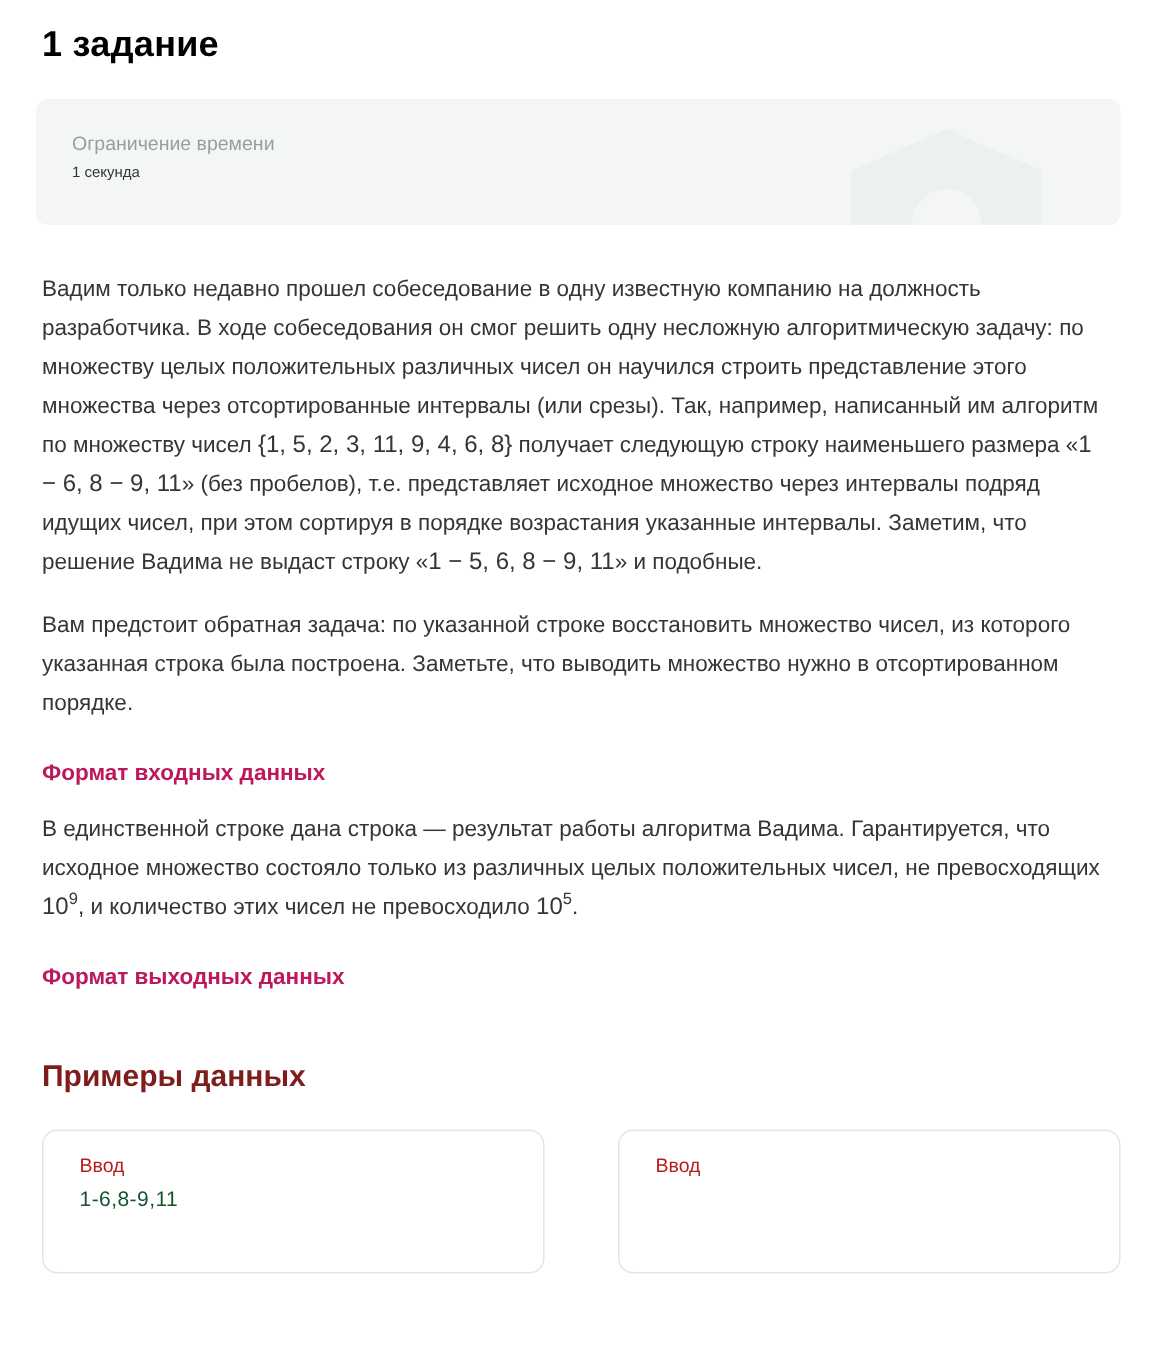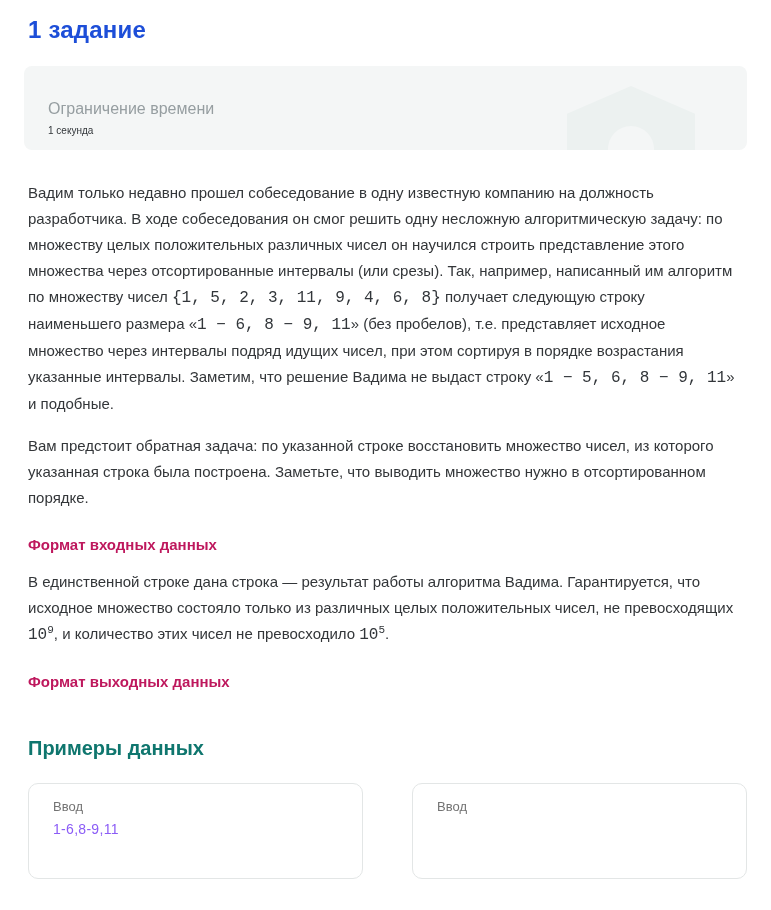--- a/index.html
+++ b/index.html
@@ -11,42 +11,41 @@
     color: #333639;
     overflow: hidden;
   }
   .page {
     width: 771px;
     padding: 16px 24px 0 24px;
   }
   .page-title {
     font-size: 24px;
     font-weight: 700;
-    color: #1d4ed8;
+    color: #000000;
     padding-left: 4px;
     margin-bottom: 22px;
     letter-spacing: 0.2px;
   }
   
   .limits-box {
     position: relative;
     background: #f4f6f6;
     border-radius: 8px;
     height: 84px;
     padding: 22px 0 0 24px;
     overflow: hidden;
     display: flex;
   }
   .limit-col { margin-right: 0; }
   .limit-col.time { width: 246px; }
   .limit-label {
-    font-size: 16px;
+    font-size: 13px;
     color: #969ea1;
     margin-bottom: 7px;
-    margin-top: 12px;
   }
   .limit-value {
     font-size: 10px;
     color: #32363a;
   }
   .watermark {
     position: absolute;
     right: 52px;
     bottom: -2px;
     width: 128px;
@@ -67,62 +66,62 @@
   
   .statement { padding-left: 4px; margin-top: 30px; }
   .para {
     font-size: 15px;
     line-height: 26px;
     color: #333639;
     margin-bottom: 16px;
     max-width: 710px;
   }
   .para .math {
-    font-family: Liberation Mono, monospace;
+    font-family: Liberation Sans, sans-serif;
     font-size: 16px;
     color: #32363a;
   }
   .para .math sup {
     font-size: 11px;
     line-height: 0;
   }
   .sub-heading {
     font-size: 15px;
     font-weight: 700;
     color: #be185d;
     margin: 25px 0 16px 0;
   }
   .section-heading {
     font-size: 20px;
     font-weight: 700;
-    color: #0f766e;
+    color: #7f1d1d;
     margin: 47px 0 0 0;
   }
   
   .samples-row {
     display: flex;
     gap: 49px;
     margin-top: 23px;
   }
   .sample-box {
     flex: 1;
     height: 96px;
     background: #ffffff;
     border: 1px solid #e3e6e6;
     border-radius: 10px;
     padding: 15px 24px;
   }
   .sample-label {
     font-size: 13px;
-    color: #737373;
+    color: #b91c1c;
     margin-bottom: 7px;
   }
   .sample-value {
     font-size: 14px;
-    color: #8b5cf6;
+    color: #14532d;
     letter-spacing: 0.3px;
   }
 </style>
 </head>
 <body>
 
 <div class="page">
 
   <h1 class="page-title">1 задание</h1>
 

